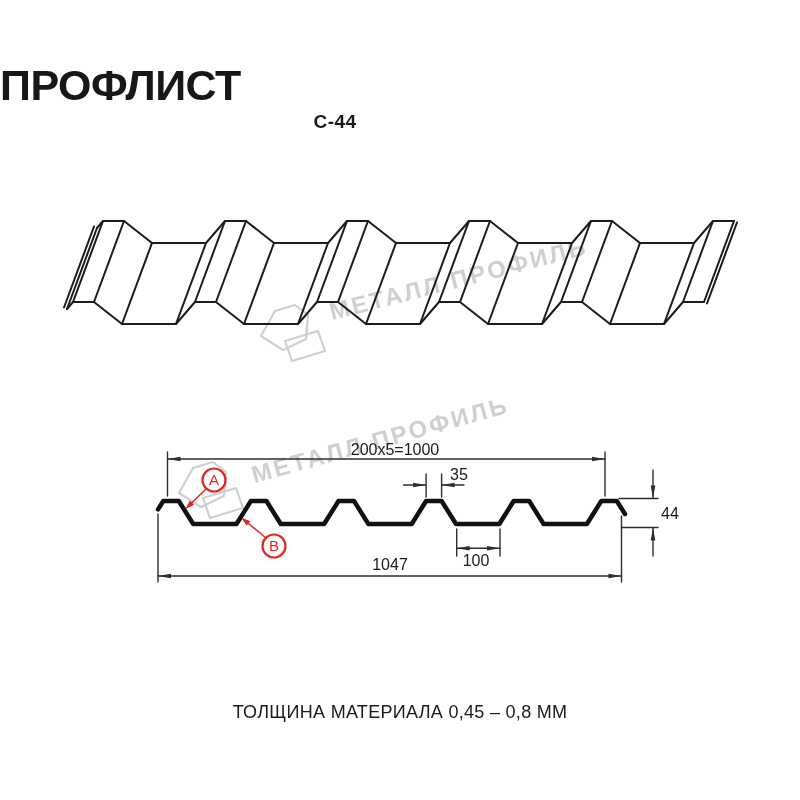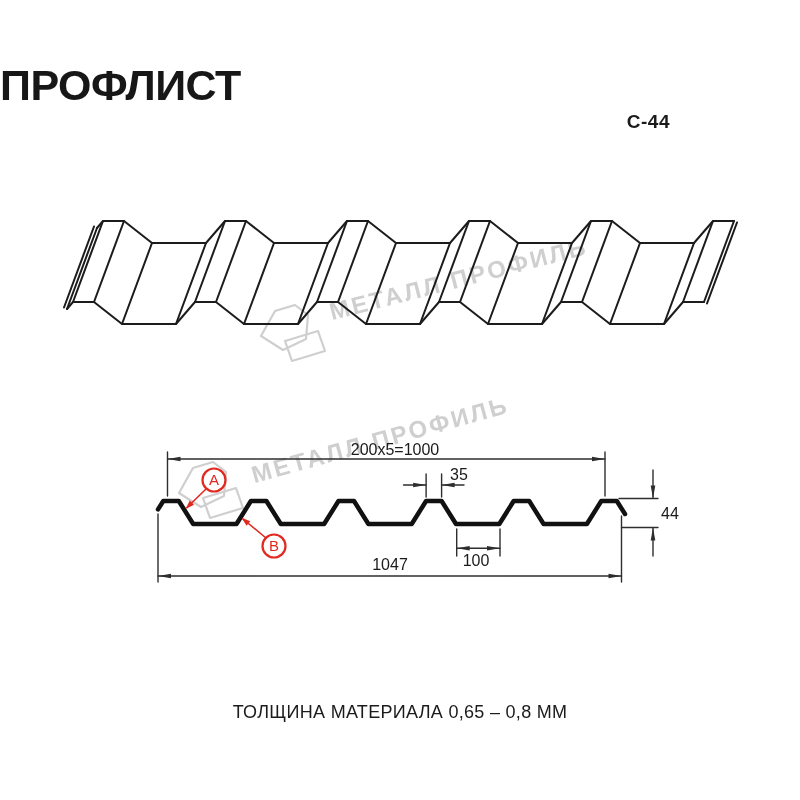--- a/index.html
+++ b/index.html
@@ -1,21 +1,21 @@
 <!DOCTYPE html>
 <html><head>
 <meta charset="utf-8">
 <style>
   html,body{margin:0;padding:0;}
   body{width:800px;height:800px;background:#ffffff;position:relative;overflow:hidden;
        font-family:"Liberation Sans", sans-serif;}
   .abs{position:absolute;}
   .title{left:0;top:64px;width:800px;text-align:left;font-size:43px;font-weight:800;
          letter-spacing:-0.5px;color:#171717;z-index:3;line-height:1;}
-  .subtitle{left:0;top:112px;width:670px;text-align:right;font-size:19px;font-weight:600;
+  .subtitle{left:0;top:112px;width:670px;text-align:center;font-size:19px;font-weight:600;
          letter-spacing:0.5px;color:#1b1b1b;z-index:3;line-height:1;}
   .footer{left:0;top:703px;width:800px;text-align:center;font-size:18px;font-weight:500;
          letter-spacing:0.3px;color:#1b1b1b;z-index:3;line-height:1;}
   .wmtext{z-index:1;color:#cfcfcf;font-weight:700;font-size:24px;letter-spacing:2.5px;
          white-space:nowrap;transform-origin:left top;line-height:1;}
   #wm1text{left:327px;top:301px;transform:rotate(-14.5deg);}
   #wm2text{left:249px;top:464px;transform:rotate(-15.5deg);}
   .wmlogo{z-index:1;}
   #wm1logo{left:257px;top:304px;}
   #wm2logo{left:175px;top:461px;}
@@ -113,13 +113,13 @@
     </g>
   <text class="dim" x="395" y="455">200x5=1000</text>
   <text class="dim" x="459" y="480">35</text>
   <text class="dim" x="476" y="566">100</text>
   <text class="dim" x="670" y="519">44</text>
   <text class="dim" x="390" y="570">1047</text>
   <text class="redlbl" x="214" y="485" fill="#e02a20">A</text>
   <text class="redlbl" x="274" y="551" fill="#e02a20">B</text>
 </svg>
 
-<div class="abs footer">ТОЛЩИНА МАТЕРИАЛА 0,65 – 0,8 ММ</div>
+<div class="abs footer">ТОЛЩИНА МАТЕРИАЛА 0,45 – 0,8 ММ</div>
 
 </body></html>

